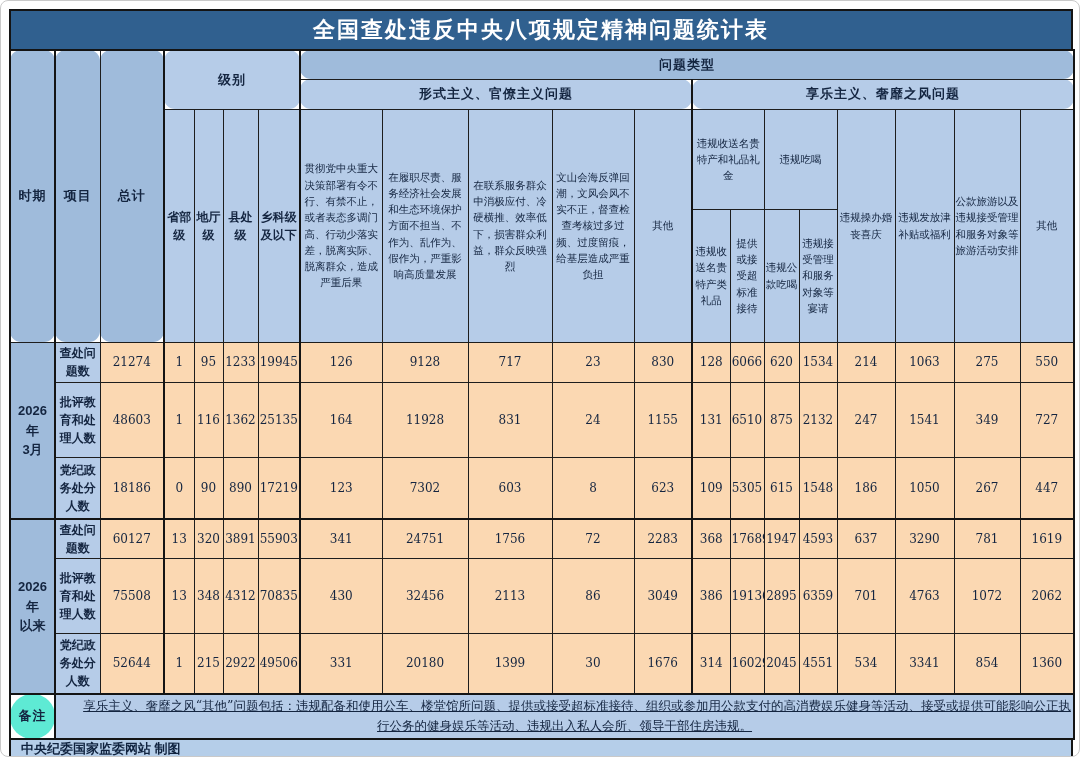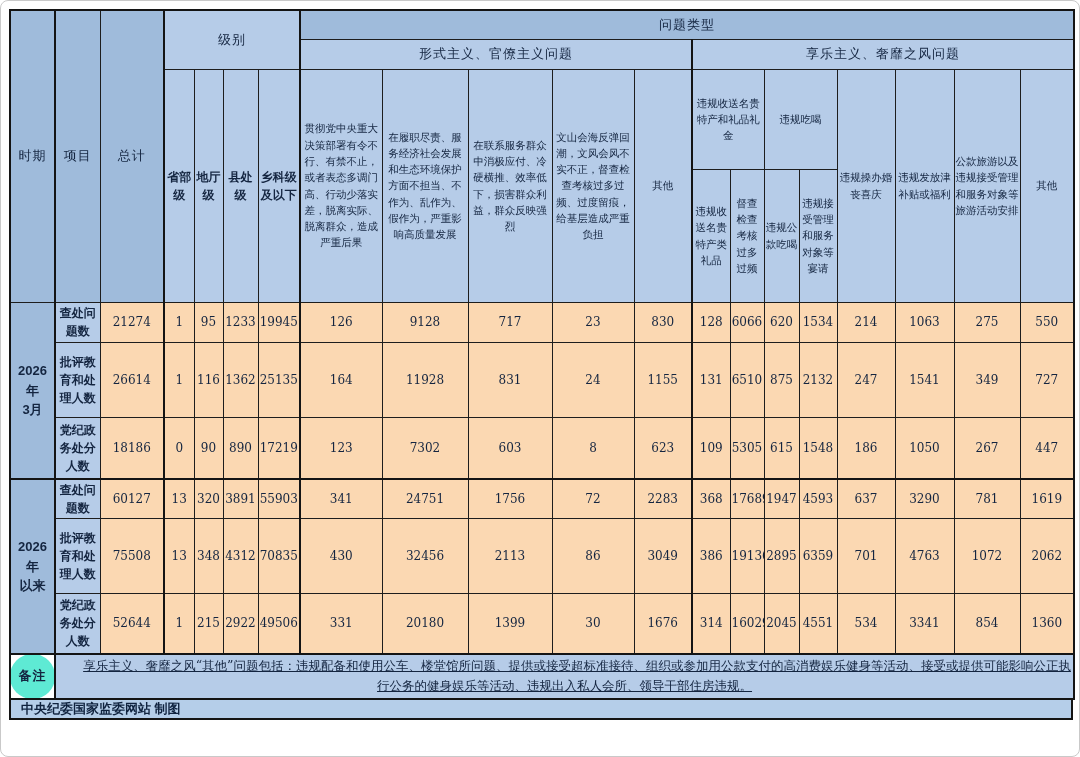--- a/index.html
+++ b/index.html
@@ -18,21 +18,21 @@
   table.stat{
     width:1064px;table-layout:fixed;border-collapse:collapse;
     border:2px solid #141414;
   }
   table.stat td{
     border:1px solid #1d1d1d;text-align:center;vertical-align:middle;
     color:#142540;padding:1px;box-sizing:border-box;overflow:hidden;
   }
   .hMed{background:#9fbbdb;}
   .hLight{background:#b6cce8;margin-top:26px;}
-  .ghead{font-weight:normal;font-size:13px;letter-spacing:1px;}
+  .ghead{font-weight:bold;font-size:13px;letter-spacing:1px;border-radius:11px;}
   .lvl{font-weight:bold;font-size:12px;line-height:1.5;background:#b6cce8;}
   .desc{
     font-family:"DejaVu Serif","Liberation Serif",serif;
     font-size:10.5px;line-height:1.55;text-align:justify;
     padding:4px 5px;color:#16304d;background:#b6cce8;
   }
   .desc.ctr{text-align:center;}
   .period{font-weight:bold;font-size:13px;background:#9fbbdb;line-height:1.5;}
   .pl{display:block;}
   .rowlabel{font-weight:bold;font-size:12px;background:#b6cce8;line-height:1.5;padding:2px 3px;}
@@ -55,20 +55,23 @@
     background:#b5cee9;border:2px solid #141414;border-top:none;
     display:flex;align-items:center;justify-content:space-between;
     padding:0 10px;font-weight:bold;font-size:13px;color:#10233f;
   }
 </style>
 </head>
 <body>
 
 <div class="canvas">
 
+  <div class="titlebar">
+    <span>全国查处违反中央八项规定精神问题统计表</span>
+  </div>
 
   <table class="stat">
     <colgroup>
       <col style="width:45px">
         <col style="width:45px">
         <col style="width:64px">
       <col style="width:30px">
         <col style="width:29px">
         <col style="width:35px">
         <col style="width:42px">
@@ -114,21 +117,21 @@
       <td colspan="2" class="desc ctr bl2">违规收送名贵特产和礼品礼金</td>
       <td colspan="2" class="desc ctr">违规吃喝</td>
       <td rowspan="2" class="desc ctr">违规操办婚丧喜庆</td>
       <td rowspan="2" class="desc ctr">违规发放津补贴或福利</td>
       <td rowspan="2" class="desc ctr">公款旅游以及违规接受管理和服务对象等旅游活动安排</td>
       <td rowspan="2" class="desc ctr">其他</td>
     </tr>
 
     <tr style="height:133px">
       <td class="desc ctr bl2">违规收送名贵特产类礼品</td>
-      <td class="desc ctr">督查检查考核过多过频</td>
+      <td class="desc ctr">提供或接受超标准接待</td>
       <td class="desc ctr">违规公款吃喝</td>
       <td class="desc ctr">违规接受管理和服务对象等宴请</td>
     </tr>
 
     <tr style="height:40px">
       <td rowspan="3" class="period br2">
         <span class="pl">2026年</span>
         <span class="pl">3月</span>
       </td>
       <td class="rowlabel">查处问题数</td>
@@ -147,21 +150,21 @@
       <td class="num">620</td>
       <td class="num">1534</td>
       <td class="num">214</td>
       <td class="num">1063</td>
       <td class="num">275</td>
       <td class="num">550</td>
     </tr>
 
     <tr style="height:75px">
       <td class="rowlabel">批评教育和处理人数</td>
-      <td class="num">26614</td>
+      <td class="num">48603</td>
       <td class="num bl2">1</td>
       <td class="num">116</td>
       <td class="num">1362</td>
       <td class="num">25135</td>
       <td class="num bl2">164</td>
       <td class="num">11928</td>
       <td class="num">831</td>
       <td class="num">24</td>
       <td class="num">1155</td>
       <td class="num bl2">131</td>

